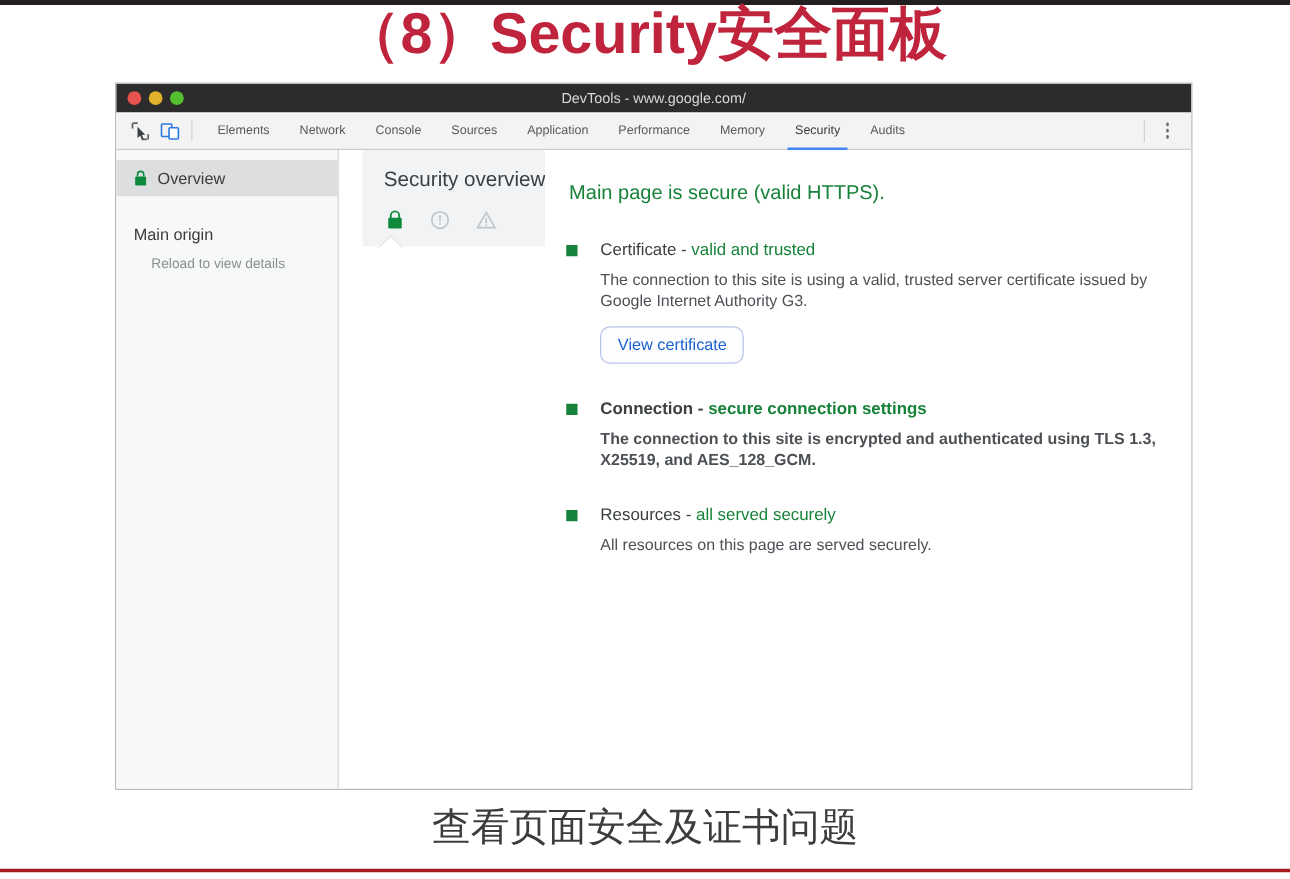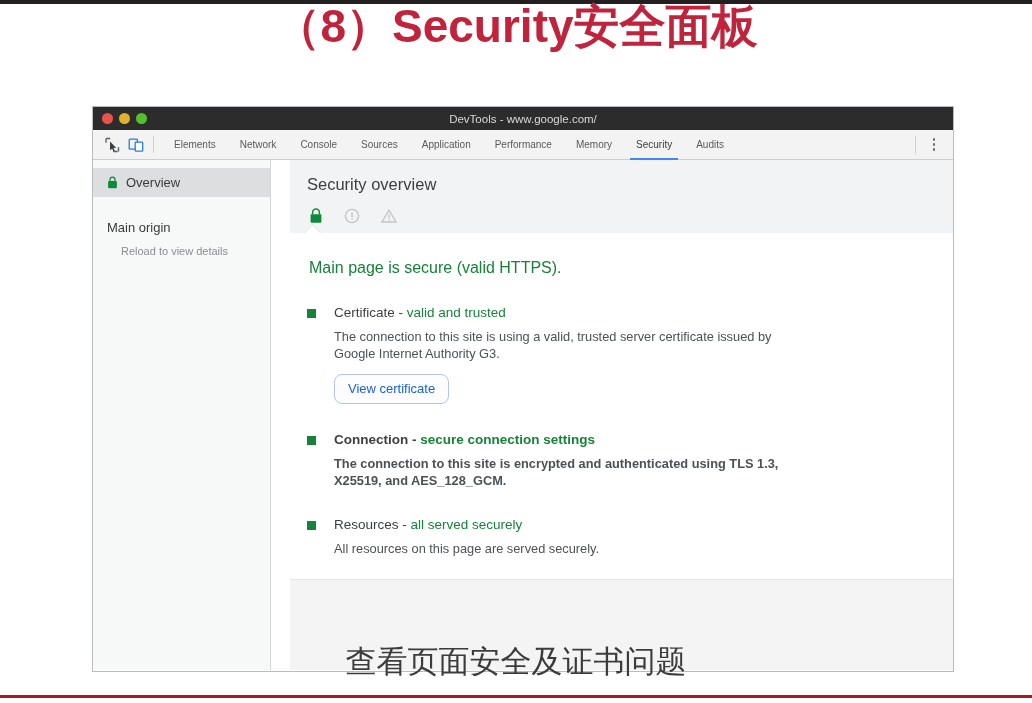--- a/index.html
+++ b/index.html
@@ -52,21 +52,20 @@
   }
 
   
   .devtools-window {
     position: absolute;
     left: 92px; top: 66px;
     width: 862px; height: 566px;
     background: #ffffff;
     border: 1px solid #b9bcbf;
     overflow: hidden;
-    margin-top: 40px;
   }
 
   
   .titlebar {
     position: relative;
     height: 23px;
     background: #2c2c2c;
     display: flex;
     align-items: center;
   }
@@ -168,21 +167,21 @@
     margin-top: 10px;
     padding-left: 28px;
     font-size: 11px;
     color: #8b8e91;
     cursor: pointer;
   }
 
   
   .main {
     flex: 1;
-    display: flex; flex-direction: column;
+    display: flex; flex-direction: row;
     background: #ffffff;
     position: relative;
   }
   .overview-header {
     background: #f1f3f4;
     padding: 13px 0 0 17px;
     position: relative;
     height: 77px;
   }
   .overview-title {

